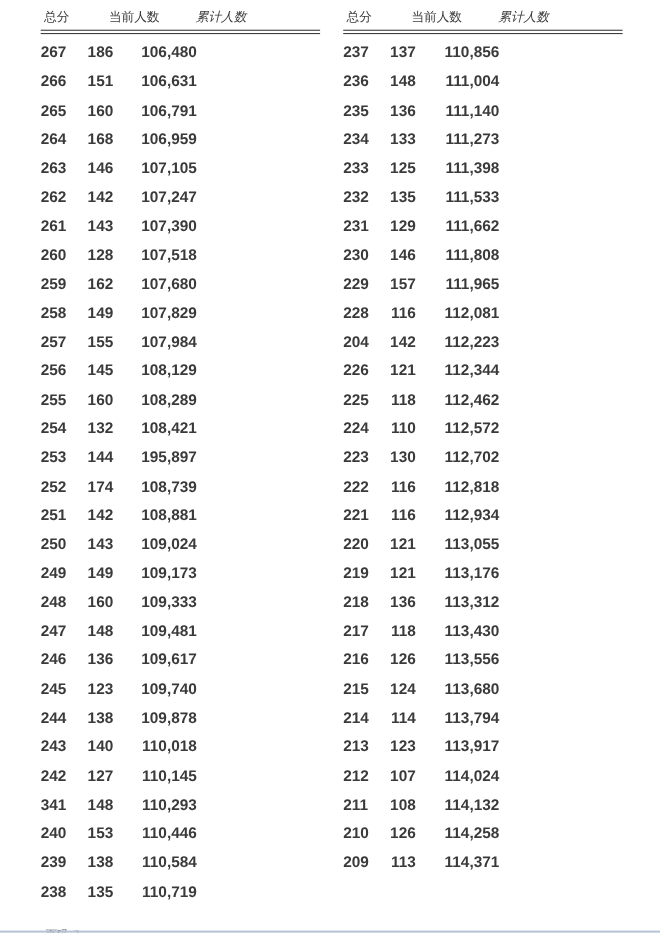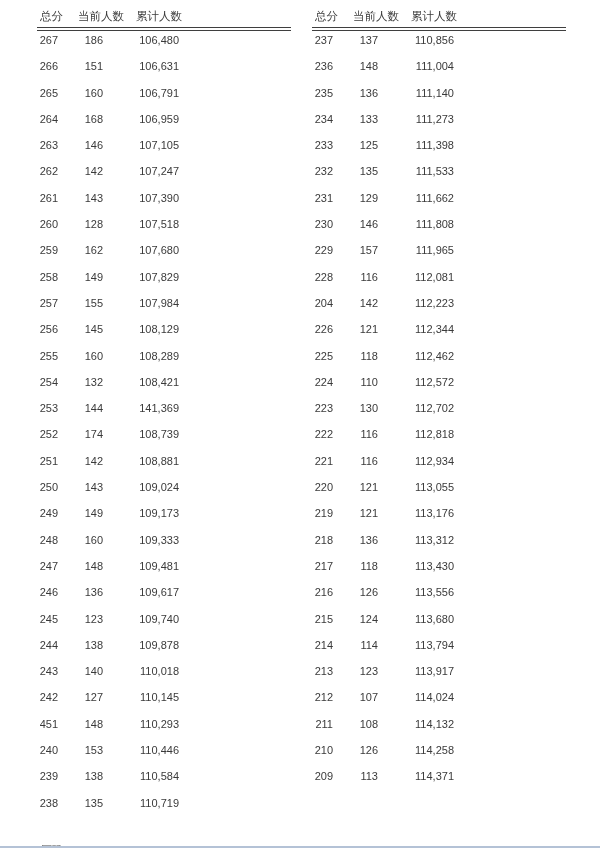--- a/index.html
+++ b/index.html
@@ -27,39 +27,41 @@
   }
   .thead {
     display: flex;
     padding-top: 9px;
     height: 14px;
     font-family: "Liberation Serif", serif;
     font-size: 11.5px;
     color: #3b3b3b;
     line-height: 14px;
     white-space: nowrap;
+    gap: 21px;
   }
   .h1 { margin-left: 3px; }
   .h2 { margin-left: 15px; }
-  .h3 { margin-left: 12px; }
+  .h3 { margin-left: 12px; font-style: italic; }
   .double-rule {
     margin-top: 4px;
     height: 2px;
     border-top: 1.2px solid #3f3f3f;
     border-bottom: 1.2px solid #3f3f3f;
   }
   .tbody {
     margin-top: 3px;
   }
   .trow {
     display: flex;
-    align-items: flex-start;
+    align-items: center;
     height: 26.3px;
-    font-size: 11px;
+    font-size: 14px;
     color: #3a3a3a;
+    font-weight: bold;
   }
   .c { display: inline-block; text-align: right; white-space: nowrap; }
   .c1 { width: 21px; }
   .c2 { width: 45px; }
   .c3 { width: 76px; }
   .footer {
     margin: 20px 0 0 40px;
     font-family: Liberation Mono, monospace;
     font-style: italic;
     font-size: 10px;
@@ -152,21 +154,21 @@
             <span class="c c3">108,289</span>
           </div>
           <div class="trow">
             <span class="c c1">254</span>
             <span class="c c2">132</span>
             <span class="c c3">108,421</span>
           </div>
           <div class="trow">
             <span class="c c1">253</span>
             <span class="c c2">144</span>
-            <span class="c c3">141,369</span>
+            <span class="c c3">195,897</span>
           </div>
           <div class="trow">
             <span class="c c1">252</span>
             <span class="c c2">174</span>
             <span class="c c3">108,739</span>
           </div>
           <div class="trow">
             <span class="c c1">251</span>
             <span class="c c2">142</span>
             <span class="c c3">108,881</span>
@@ -210,21 +212,21 @@
             <span class="c c1">243</span>
             <span class="c c2">140</span>
             <span class="c c3">110,018</span>
           </div>
           <div class="trow">
             <span class="c c1">242</span>
             <span class="c c2">127</span>
             <span class="c c3">110,145</span>
           </div>
           <div class="trow">
-            <span class="c c1">451</span>
+            <span class="c c1">341</span>
             <span class="c c2">148</span>
             <span class="c c3">110,293</span>
           </div>
           <div class="trow">
             <span class="c c1">240</span>
             <span class="c c2">153</span>
             <span class="c c3">110,446</span>
           </div>
           <div class="trow">
             <span class="c c1">239</span>

